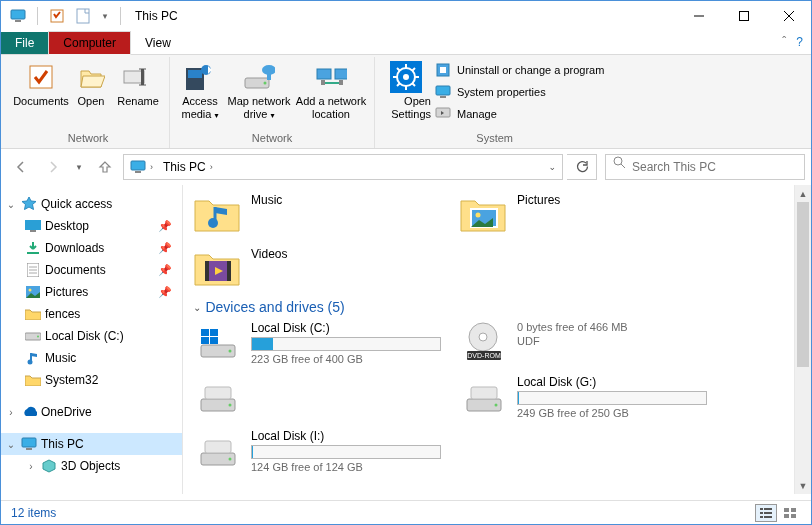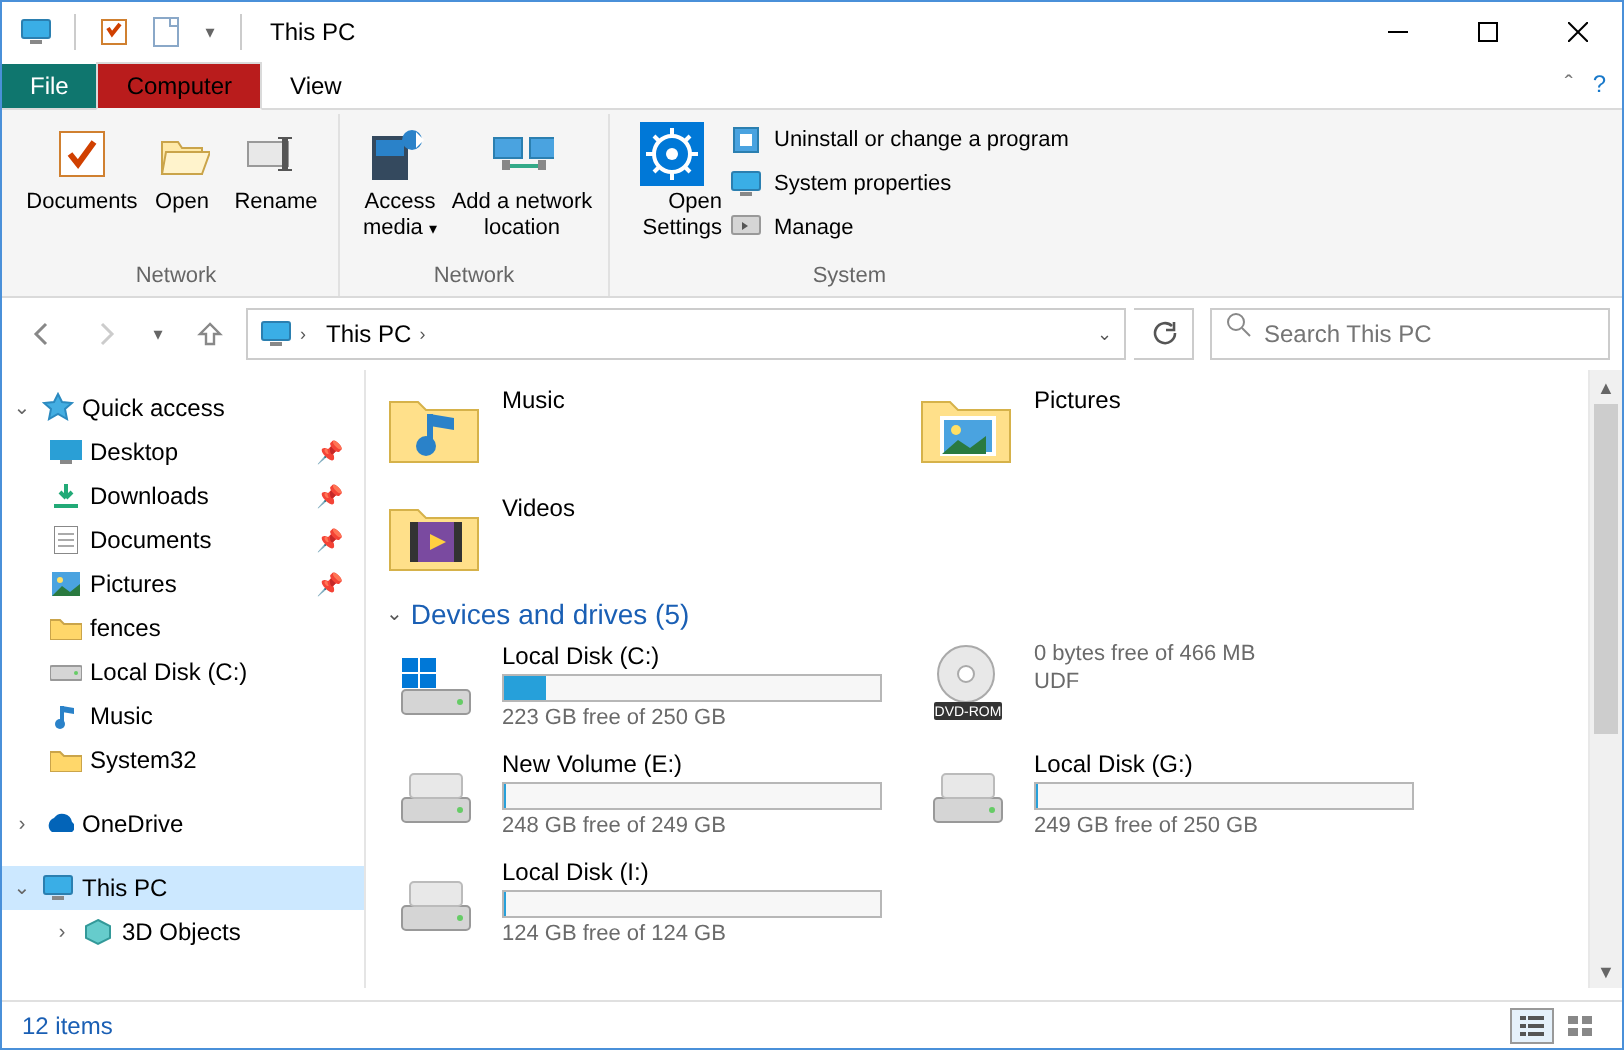--- a/index.html
+++ b/index.html
@@ -179,20 +179,31 @@
       <div class="rbtn" style="width:48px;">
         <div class="ico">
             <svg width="32" height="30">
               <rect x="2" y="6" width="18" height="22" fill="#34495e"></rect>
               <rect x="4" y="8" width="14" height="8" fill="#2a82c9"></rect>
               <circle cx="22" cy="8" r="5" fill="#2a82c9"></circle>
               <path d="M24 4l4 4-4 4z" fill="#fff"></path>
             </svg>
           </div>
         <div class="txt"><span>Access media</span> <span style="font-size:8px;">▾</span></div>
+      </div>
+      <div class="rbtn" style="width:70px;">
+        <div class="ico">
+            <svg width="34" height="26">
+              <rect x="2" y="14" width="24" height="10" rx="2" fill="#d5d5d5" stroke="#999"></rect>
+              <circle cx="22" cy="19" r="1.5" fill="#6c6"></circle>
+              <ellipse cx="26" cy="6" rx="7" ry="5" fill="#4aa3e0"></ellipse>
+              <rect x="24" y="6" width="4" height="10" fill="#4aa3e0"></rect>
+            </svg>
+          </div>
+        <div class="txt"><span>Map network drive</span> <span style="font-size:8px;">▾</span></div>
       </div>
       <div class="rbtn" style="width:74px;">
         <div class="ico">
             <svg width="36" height="24">
               <rect x="2" y="4" width="14" height="10" fill="#4aa3e0" stroke="#2b7fb0"></rect>
               <rect x="20" y="4" width="14" height="10" fill="#4aa3e0" stroke="#2b7fb0"></rect>
               <rect x="6" y="15" width="4" height="5" fill="#888"></rect>
               <rect x="24" y="15" width="4" height="5" fill="#888"></rect>
               <line x1="10" y1="18" x2="24" y2="18" stroke="#3a8" stroke-width="2"></line>
             </svg>
@@ -490,21 +501,21 @@
                 <rect x="6" y="12" width="8" height="7"></rect>
                 <rect x="15" y="12" width="8" height="7"></rect>
               </g>
             </svg>
           </div>
           <div class="info">
             <div>Local Disk (C:)</div>
             <div class="bar">
               <div class="fill" style="width:11%"></div>
             </div>
-            <div class="sub">223 GB free of 250 GB</div>
+            <div class="sub">223 GB free of 400 GB</div>
           </div>
         </div>
         <div class="drive">
           <div class="drv-ico">
             <svg width="44" height="40">
               <circle cx="22" cy="16" r="14" fill="#e8e8e8" stroke="#aaa"></circle>
               <circle cx="22" cy="16" r="4" fill="#fff" stroke="#aaa"></circle>
               <rect x="6" y="30" width="34" height="9" rx="1" fill="#333"></rect>
               <text x="23" y="37" fill="#fff" font-size="7" text-anchor="middle" font-family="Arial">DVD-ROM</text>
             </svg>
@@ -514,27 +525,20 @@
             <div class="sub">UDF</div>
           </div>
         </div>
         <div class="drive">
           <div class="drv-ico">
             <svg width="44" height="36">
               <rect x="6" y="20" width="34" height="12" rx="2" fill="#d5d5d5" stroke="#999"></rect>
               <circle cx="35" cy="26" r="1.5" fill="#6c6"></circle>
               <rect x="10" y="8" width="26" height="12" rx="2" fill="#e8e8e8" stroke="#bbb"></rect>
             </svg>
-          </div>
-          <div class="info">
-            <div>New Volume (E:)</div>
-            <div class="bar">
-              <div class="fill" style="width:0.5%"></div>
-            </div>
-            <div class="sub">248 GB free of 249 GB</div>
           </div>
         </div>
         <div class="drive">
           <div class="drv-ico">
             <svg width="44" height="36">
               <rect x="6" y="20" width="34" height="12" rx="2" fill="#d5d5d5" stroke="#999"></rect>
               <circle cx="35" cy="26" r="1.5" fill="#6c6"></circle>
               <rect x="10" y="8" width="26" height="12" rx="2" fill="#e8e8e8" stroke="#bbb"></rect>
             </svg>
           </div>

